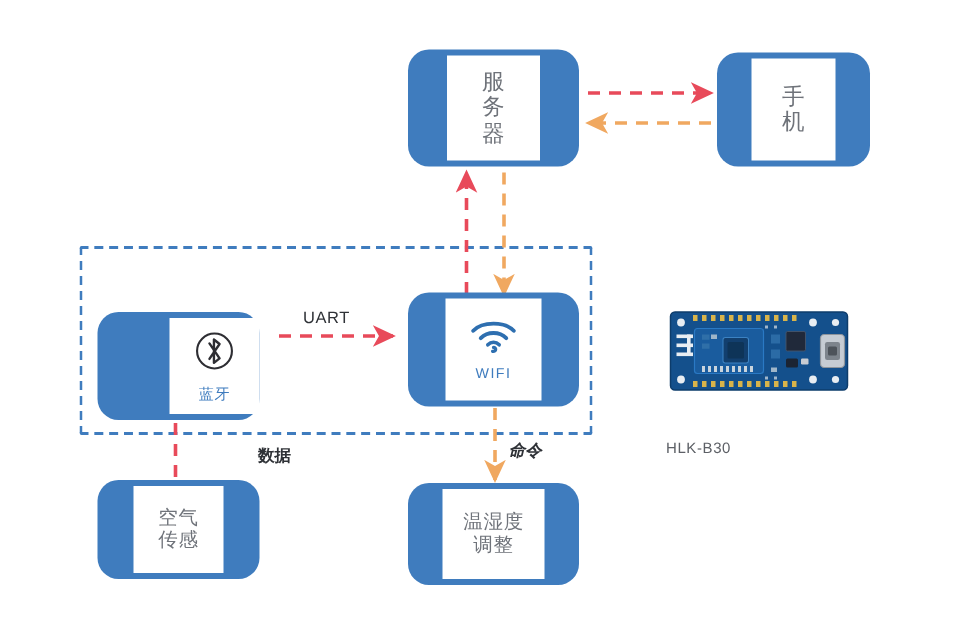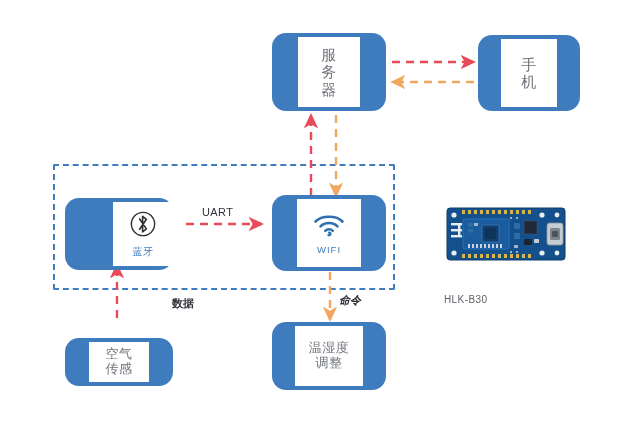--- a/index.html
+++ b/index.html
@@ -152,21 +152,21 @@
     </div>
   </div>
 
   <div class="node vstack" style="left:478px; top:35px; width:102px; height:76px;">
     <div class="plate" style="width:56px;">
       <div class="txt">手
 机</div>
     </div>
   </div>
 
-  <div class="node iconnode" style="left:65px; top:198px; width:108px; height:72px;padding-left:48px;">
+  <div class="node iconnode" style="left:65px; top:208px; width:108px; height:72px;padding-left:48px;">
     <div class="plate" style="width:62px;">
       <span class="glyph">
         <svg width="30" height="30" viewBox="0 0 32 32">
           <circle cx="16" cy="16" r="12.4" fill="none" stroke="#2e2e33" stroke-width="1.5"></circle>
           <path d="M12.4 10.6 L19.6 21.2 L15.6 24.4 L15.6 7.8 L19.6 11 L12.4 21.6" fill="none" stroke="#2e2e33" stroke-width="1.7" stroke-linecap="round" stroke-linejoin="round"></path>
         </svg>
       </span>
       <span class="caption">蓝牙</span>
     </div>
   </div>
@@ -178,21 +178,21 @@
           <path d="M3.5 9.5 C9.5 3.2, 24.5 3.2, 30.5 9.5" fill="none" stroke="#2e6fb0" stroke-width="2.6" stroke-linecap="round"></path>
           <path d="M8.5 14.4 C13 9.9, 21 9.9, 25.5 14.4" fill="none" stroke="#2e6fb0" stroke-width="2.6" stroke-linecap="round"></path>
           <path d="M13.2 18.9 C15.4 16.6, 18.6 16.6, 20.8 18.9" fill="none" stroke="#2e6fb0" stroke-width="2.4" stroke-linecap="round"></path>
           <path d="M17 20.6 C19 20.6, 19 23.6, 16.4 23.2" fill="none" stroke="#2e6fb0" stroke-width="2.2" stroke-linecap="round"></path>
         </svg>
       </span>
       <span class="caption latin">WIFI</span>
     </div>
   </div>
 
-  <div class="node pairtext" style="left:65px; top:338px; width:108px; height:48px;">
+  <div class="node pairtext" style="left:65px; top:320px; width:108px; height:66px;">
     <div class="plate" style="width:60px;">
       <div class="txt">空气
 传感</div>
     </div>
   </div>
 
   <div class="node pairtext" style="left:272px; top:322px; width:114px; height:68px;">
     <div class="plate" style="width:68px;">
       <div class="txt">温湿度
 调整</div>

